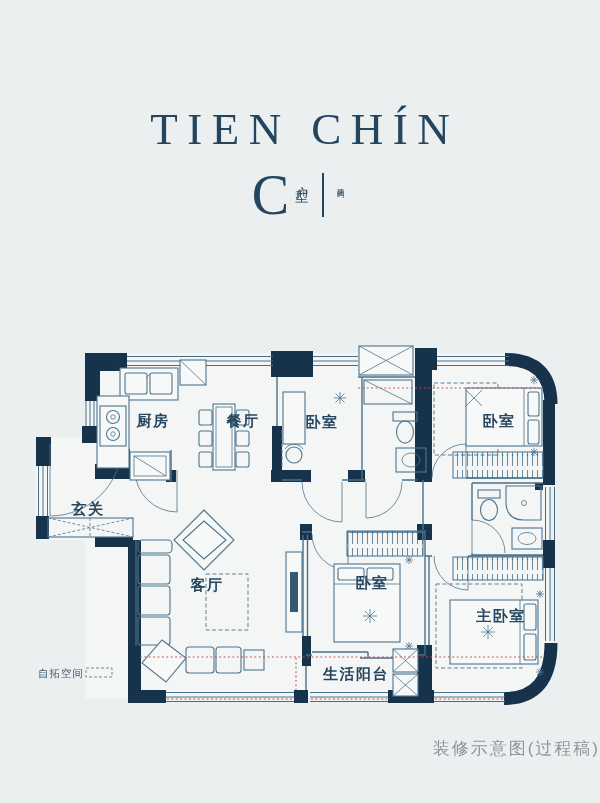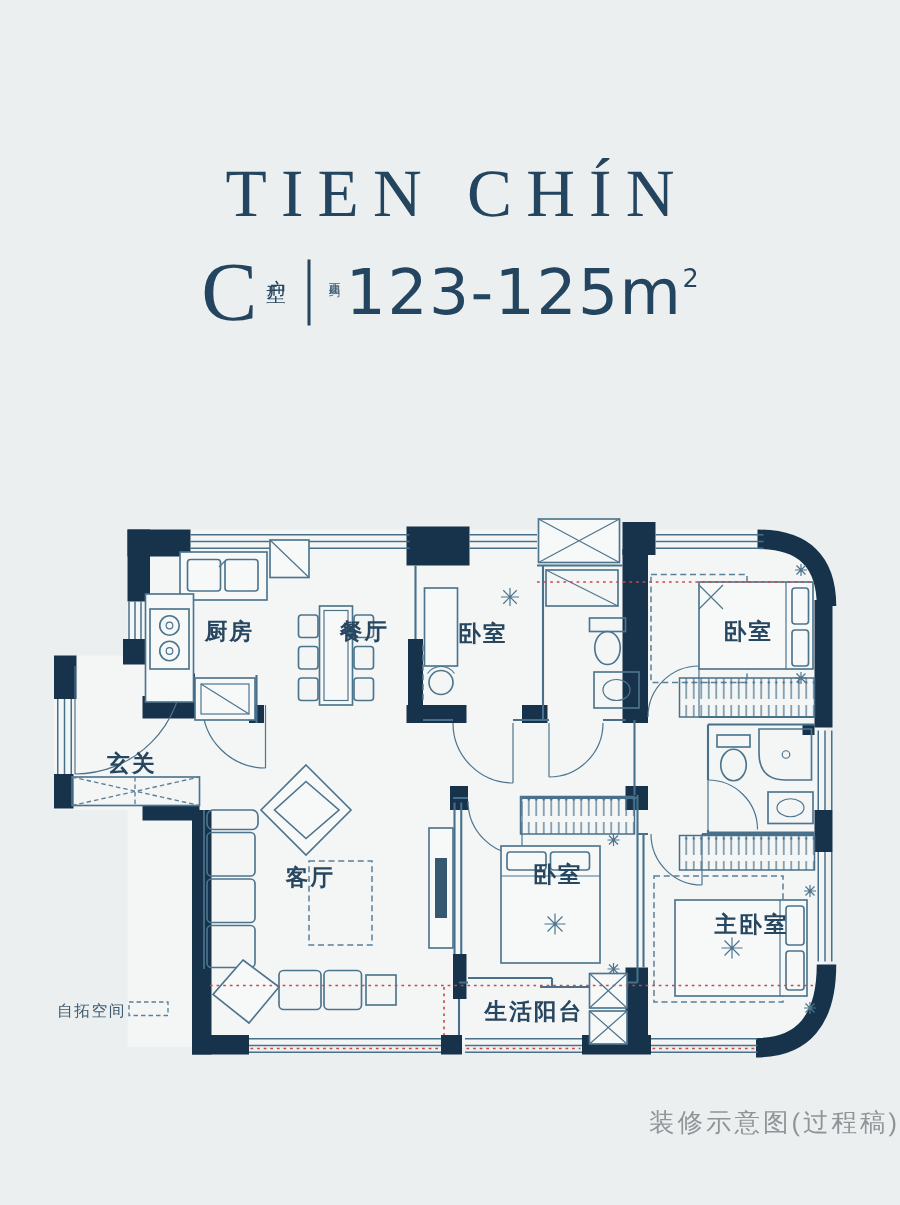--- a/index.html
+++ b/index.html
@@ -74,21 +74,20 @@
 
 <div class="page">
 
   <div class="brand-title">TIEN CHÍN</div>
 
   <div class="subtitle">
     <span class="unit-letter">C</span>
     <span class="unit-suffix">户型</span>
     <span class="subtitle-divider"></span>
     <span class="area-prefix">建面约</span>
-    <span class="area-value"><span>123-125m</span><span class="area-sup">2</span></span>
   </div>
 
   <svg class="plan-svg" viewBox="0 0 600 803">
     <defs>
       <pattern id="wrdp" width="5" height="26" patternUnits="userSpaceOnUse">
         <path d="M2.5,2 V24" stroke="#48708a" stroke-width="0.8"></path>
         <circle cx="2.5" cy="13" r="0.8" fill="#48708a"></circle>
       </pattern>
     </defs>
 

